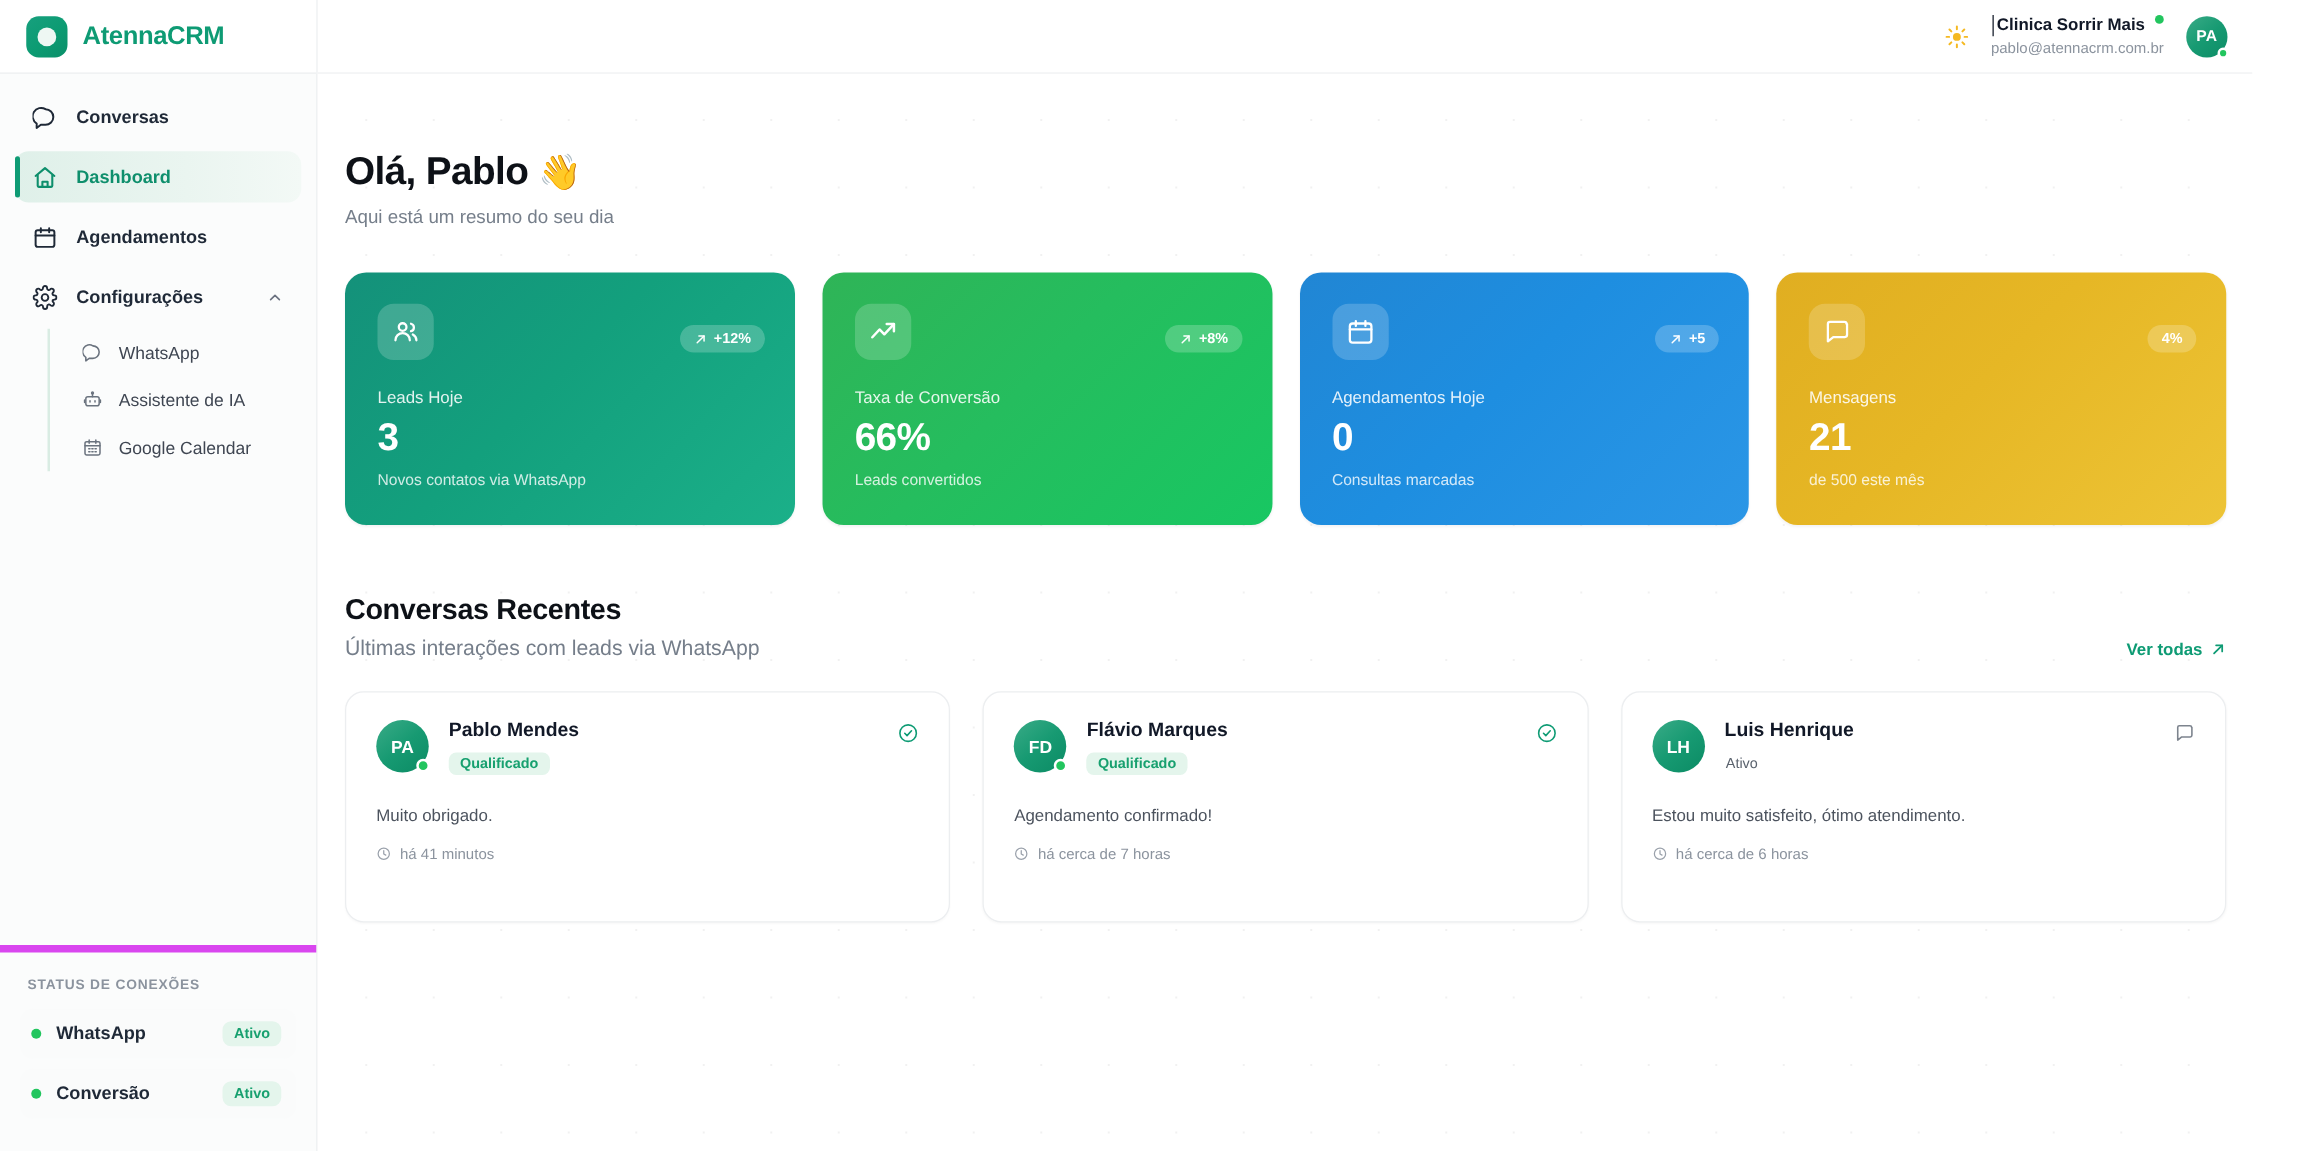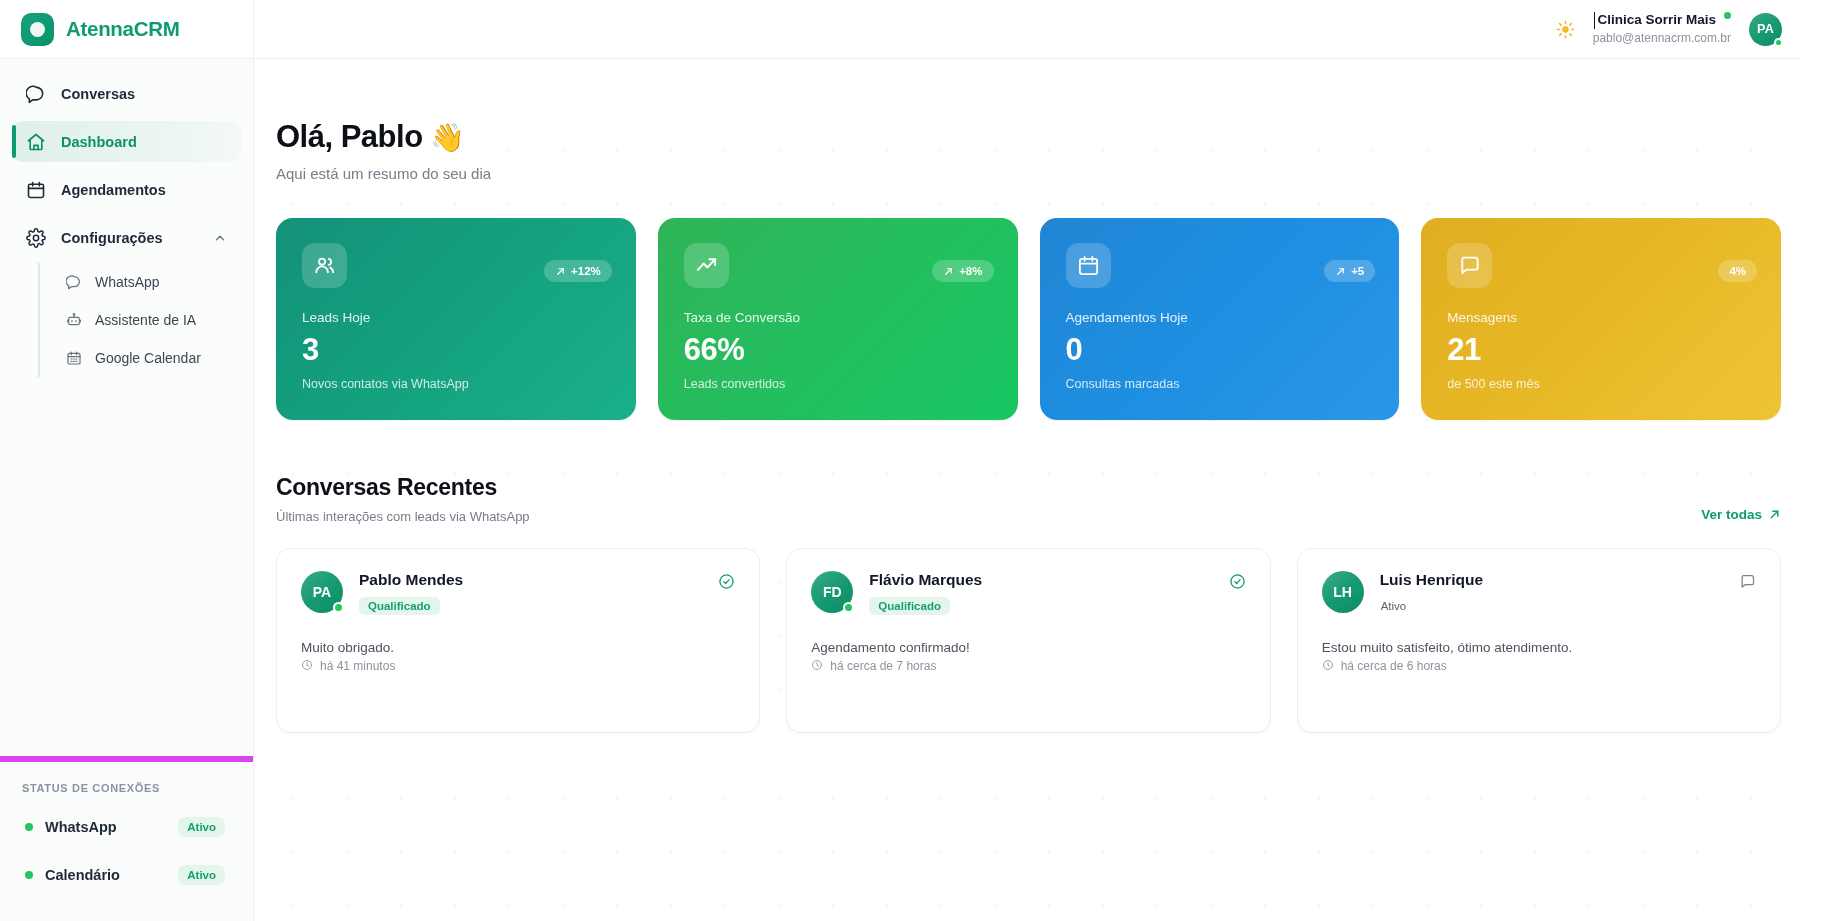--- a/index.html
+++ b/index.html
@@ -174,21 +174,21 @@
     color:#ffffff;
   }
   .kpi-badge svg { width:11px; height:11px; }
   .kpi-label { margin-top:22px; font-size:13.5px; color:rgba(255,255,255,.88); }
   .kpi-value { font-size:31px; font-weight:bold; margin-top:7px; letter-spacing:-0.5px; }
   .kpi-sub { font-size:12.5px; color:rgba(255,255,255,.8); margin-top:9px; }
 
   
   .sec-head { display:flex; align-items:flex-end; margin-top:54px; }
   .sec-title { font-size:23px; font-weight:bold; letter-spacing:-0.3px; color:#0d1117; }
-  .sec-sub { font-size:13px; color:#757e8a; margin-top:8px; }
+  .sec-sub { font-size:17px; color:#757e8a; margin-top:8px; }
   .sec-link {
     margin-left:auto; display:flex; align-items:center; gap:6px;
     font-size:13.5px; font-weight:bold; color:#0e9b74; cursor:pointer;
     padding-bottom:2px;
   }
   .sec-link svg { width:13px; height:13px; }
 
   .convs { display:flex; gap:26px; margin-top:24px; }
   .conv {
     flex:1 1 0; height:185px;
@@ -212,21 +212,21 @@
   }
   .conv-name { font-size:15.5px; font-weight:bold; color:#111827; }
   .conv-tag {
     display:inline-block; margin-top:8px;
     font-size:11.5px; font-weight:bold; color:#17a06f;
     background:#e4f5ec; border-radius:6px; padding:3px 9px;
   }
   .conv-tag.plain { background:transparent; color:#5b636e; font-weight:normal; padding:3px 1px; }
   .conv-icon-tr { position:absolute; top:24px; right:24px; width:17px; height:17px; }
   .conv-msg { font-size:13.5px; color:#4c535e; margin-top:25px; }
-  .conv-time { display:flex; gap:7px; font-size:12px; color:#8b939e; margin-top:4px; }
+  .conv-time { display:flex; align-items:center; gap:7px; font-size:12px; color:#8b939e; margin-top:16px; }
   .conv-time svg { width:12px; height:12px; flex:none; }
 </style>
 </head>
 <body>
 
 <div class="app">
 
   <aside class="sidebar">
 
     <div class="brand">
@@ -309,21 +309,21 @@
       <div class="conn-title">STATUS DE CONEXÕES</div>
 
       <div class="conn-row">
         <span class="conn-dot"></span>
         <span class="conn-label">WhatsApp</span>
         <span class="conn-badge">Ativo</span>
       </div>
 
       <div class="conn-row">
         <span class="conn-dot"></span>
-        <span class="conn-label">Calendário</span>
+        <span class="conn-label">Conversão</span>
         <span class="conn-badge">Ativo</span>
       </div>
     </div>
   </aside>
 
   <section class="main">
 
     <header class="topbar">
       <svg class="sun" viewBox="0 0 24 24" fill="none" stroke="#f5b921" stroke-width="2" stroke-linecap="round">
         <circle cx="12" cy="12" r="4" fill="#f5b921" stroke="none"></circle>

